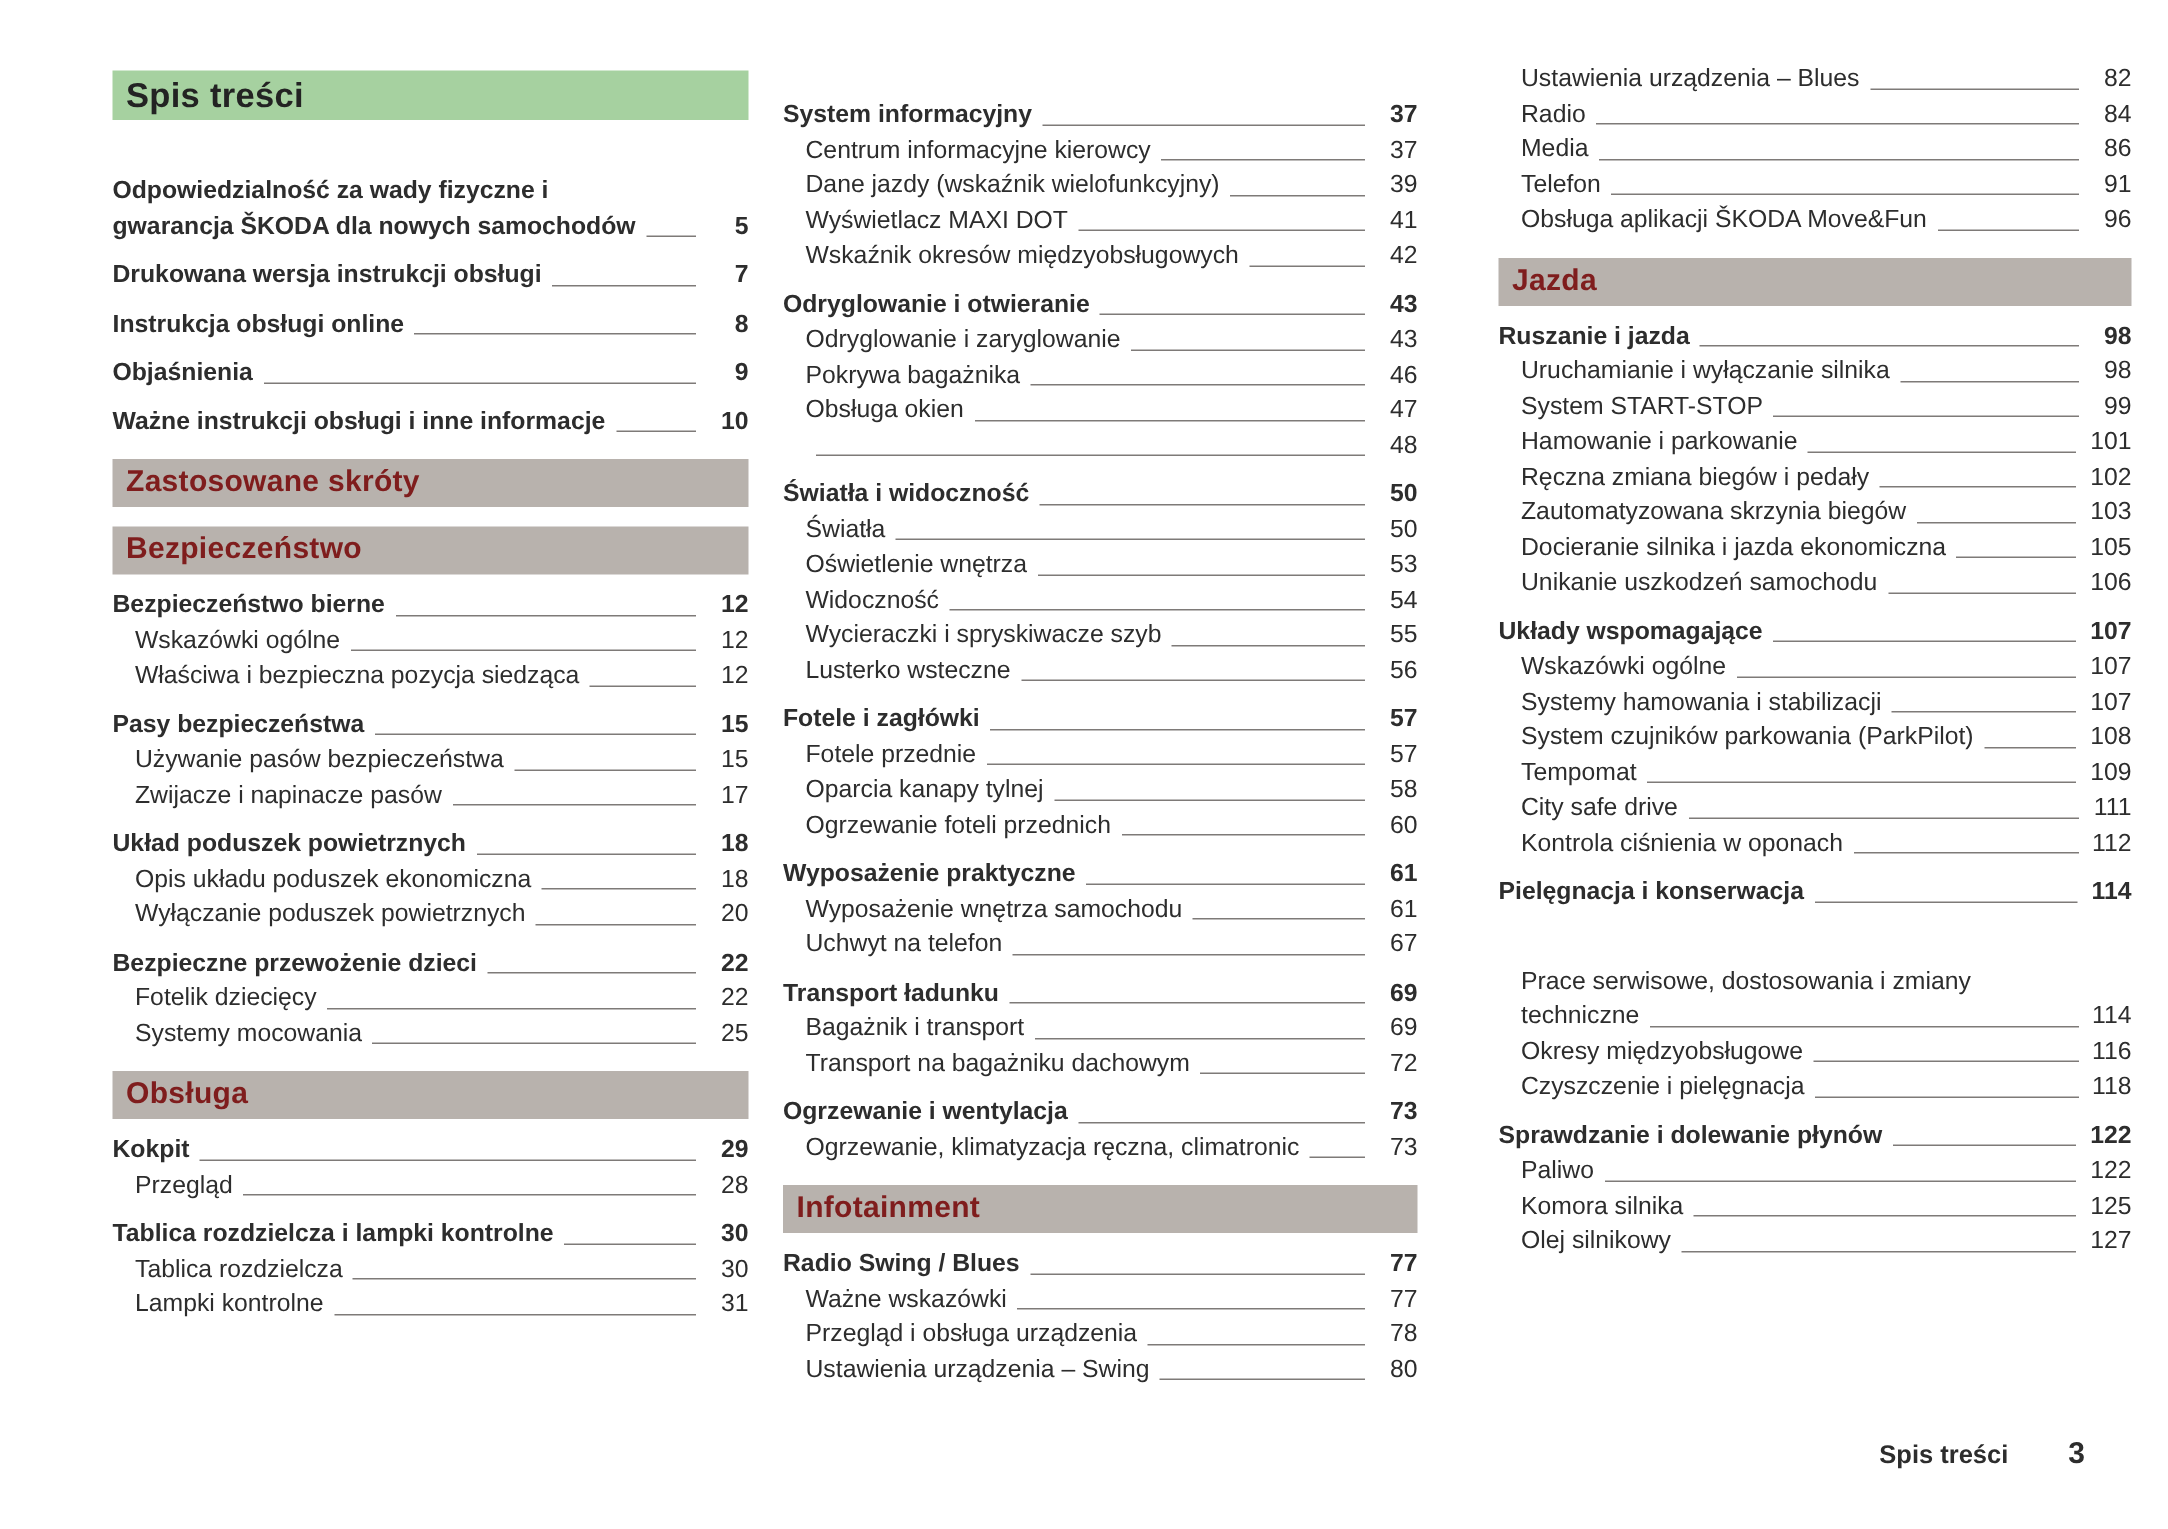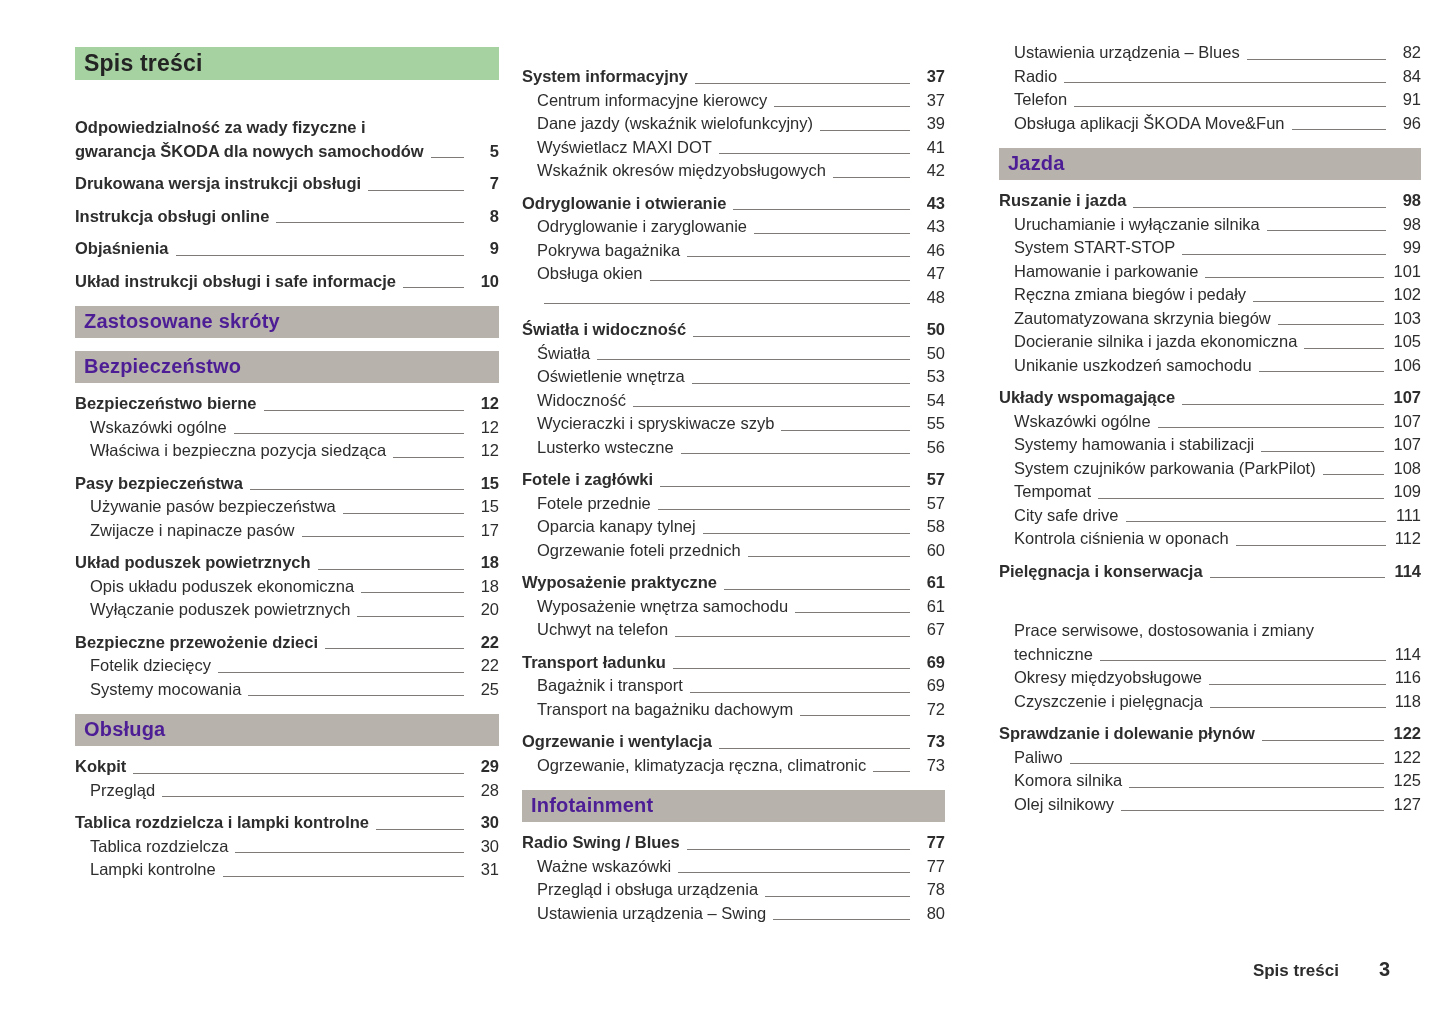--- a/index.html
+++ b/index.html
@@ -13,21 +13,21 @@
   #col-2{left:522px;top:41px;width:423px;margin-top:24px;}
   #col-3{left:999px;top:41px;width:422px;}
 
   .page-title{
     background:#a6d1a0;color:#232323;
     font-size:23px;font-weight:700;line-height:26px;
     padding:3px 0 4px 9px;margin:0 0 13px 0;
     letter-spacing:0.2px;
   }
   .section{
-    background:#b8b2ad;color:#4c1d95;
+    background:#b8b2ad;color:#7f1d1d;
     font-size:20px;font-weight:700;line-height:25px;
     padding:3px 0 4px 9px;margin:13px 0 9px 0;
     letter-spacing:0.2px;
   }
   .group{margin:0 0 9px 0;}
   .rowline{font-size:16.5px;line-height:23.5px;}
   .pre{white-space:nowrap;margin-top:36px;}
   .entry{display:flex;align-items:flex-end;}
   .lvl2{padding-left:15px;}
   .b{font-weight:700;}
@@ -75,21 +75,21 @@
     </div>
     <div class="group">
       <div class="rowline entry b">
         <span class="lbl">Objaśnienia</span>
         <span class="leader"></span>
         <span class="pg">9</span>
       </div>
     </div>
     <div class="group">
       <div class="rowline entry b">
-        <span class="lbl">Układ instrukcji obsługi i safe informacje</span>
+        <span class="lbl">Ważne instrukcji obsługi i inne informacje</span>
         <span class="leader"></span>
         <span class="pg">10</span>
       </div>
     </div>
     <div class="section">Zastosowane skróty</div>
     <div class="section">Bezpieczeństwo</div>
     <div class="group">
       <div class="rowline entry b">
         <span class="lbl">Bezpieczeństwo bierne</span>
         <span class="leader"></span>
@@ -370,20 +370,25 @@
     <div class="group">
       <div class="rowline entry lvl2">
         <span class="lbl">Ustawienia urządzenia – Blues</span>
         <span class="leader"></span>
         <span class="pg">82</span>
       </div>
       <div class="rowline entry lvl2">
         <span class="lbl">Radio</span>
         <span class="leader"></span>
         <span class="pg">84</span>
+      </div>
+      <div class="rowline entry lvl2">
+        <span class="lbl">Media</span>
+        <span class="leader"></span>
+        <span class="pg">86</span>
       </div>
       <div class="rowline entry lvl2">
         <span class="lbl">Telefon</span>
         <span class="leader"></span>
         <span class="pg">91</span>
       </div>
       <div class="rowline entry lvl2">
         <span class="lbl">Obsługa aplikacji ŠKODA Move&amp;Fun</span>
         <span class="leader"></span>
         <span class="pg">96</span>

